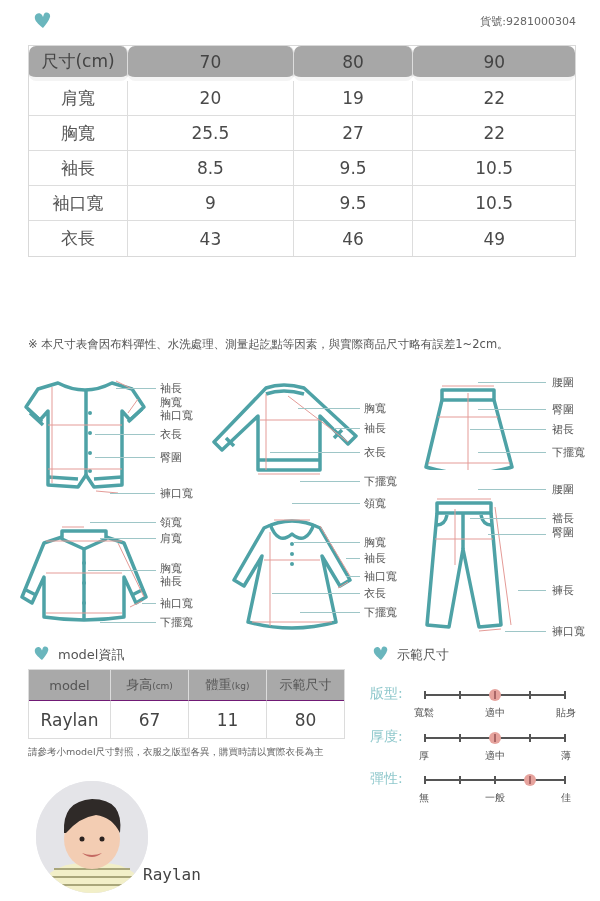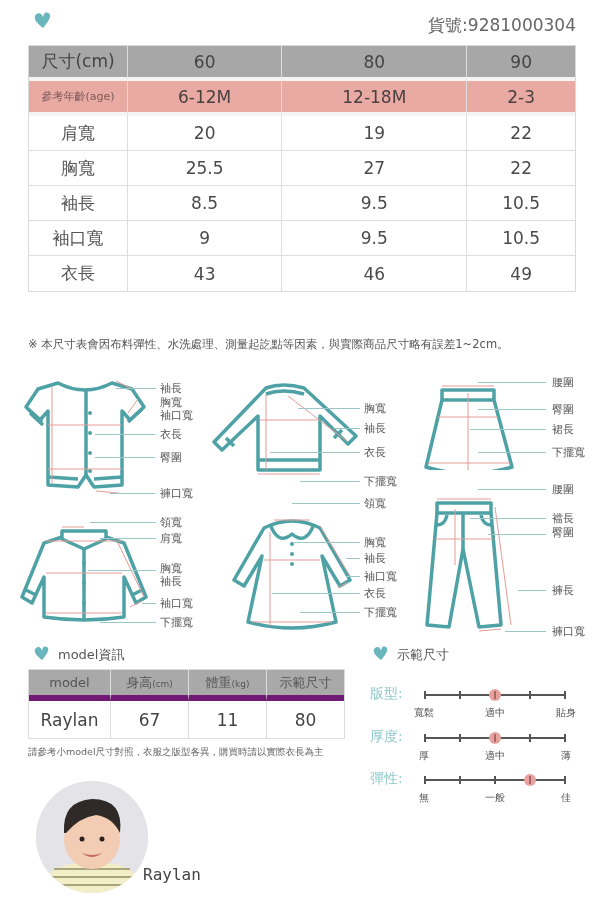--- a/index.html
+++ b/index.html
@@ -5,48 +5,48 @@
     * { box-sizing: border-box; margin: 0; padding: 0; }
     body {
       width: 600px; height: 901px; background: #ffffff; position: relative; overflow: hidden;
       font-family: "DejaVu Sans", "Liberation Sans", sans-serif; color: #444;
     }
     .abs { position: absolute; }
     .heart { display: inline-block; }
 
     
     .hdr-title { left: 34px; top: 6px; font-family: "DejaVu Sans Mono", "Liberation Mono", monospace; font-size: 25px; color: #555; letter-spacing: 1px; display: flex; align-items: center; gap: 8px; }
-    .hdr-sku { right: 24px; top: 14px; font-size: 17px; color: #666; font-family: "DejaVu Sans", sans-serif; }
+    .hdr-sku { right: 24px; top: 14px; font-size: 11px; color: #666; font-family: "DejaVu Sans", sans-serif; }
 
     
     .size-table { left: 28px; top: 45px; width: 548px; border-collapse: separate; border-spacing: 0; border: 1px solid #d9d9d9; }
     .size-table td { height: 35px; text-align: center; font-size: 17px; color: #4a4a4a; border-right: 1px solid #dddddd; border-bottom: 1px solid #dddddd; font-family: "DejaVu Sans", sans-serif; }
     .size-table td:last-child { border-right: none; }
     .size-table tr:last-child td { border-bottom: none; }
     .size-table td.lbl { width: 99px; font-size: 17px; color: #555; }
-    .size-table tr.row-gray td { background: #a7a7a7; color: #444; }
+    .size-table tr.row-gray td { background: #a7a7a7; color: #444; border-radius: 7px; }
     .size-table tr.row-gray td.lbl { font-size: 17px; }
     .size-table tr.row-pink td { background: #e9aaa4; }
     .size-table tr.row-pink td.lbl { font-size: 11px; color: #7a5a58; }
     .size-table tr.row-pink td { color: #4a4040; }
     .size-table tr.band td { border-bottom: 4px solid #f4f4f4; }
 
     .note { left: 28px; top: 337px; font-size: 11.5px; color: #555; white-space: nowrap; }
 
     
     .diag { position: absolute; }
     .lbl-s { position: absolute; font-size: 11px; color: #555; white-space: nowrap; }
     .leader { position: absolute; height: 1px; background: #9ec6c7; }
 
     
     .sec-title { font-size: 13px; color: #555; display: flex; align-items: center; gap: 8px; }
     .model-table { left: 28px; top: 669px; width: 317px; border-collapse: separate; border-spacing: 0; border: 1px solid #dcdcdc; }
     .model-table td { text-align: center; border-right: 1px solid #dcdcdc; }
     .model-table td:last-child { border-right: none; }
-    .model-table tr.mh td { background: #a9a9a9; height: 31px; font-size: 13px; color: #555; border-bottom: 6px solid #701a75; }
+    .model-table tr.mh td { background: #a9a9a9; height: 31px; font-size: 13px; color: #555; border-bottom: 1px solid #701a75; }
     .model-table tr.mh td .sm { font-size: 9px; }
     .model-table tr.mb td { height: 37px; font-size: 17px; color: #444; }
     .model-note { left: 28px; top: 746px; font-size: 9.5px; color: #666; white-space: nowrap; }
 
     
     .scale-row { position: absolute; left: 370px; width: 215px; }
     .scale-title { position: absolute; left: 0; top: -9px; font-size: 14px; color: #8fc8cc; }
     .scale-line { position: absolute; left: 54px; top: 0; width: 142px; height: 2px; background: #555; }
     .tick { position: absolute; top: -3px; width: 2px; height: 8px; background: #555; }
     .dot { position: absolute; top: -5px; width: 12px; height: 12px; border-radius: 50%; background: #e6a39d; }
@@ -66,29 +66,23 @@
         <path d="M9 16 C3 11 0 8 1 4 C2 1 6 0 8 3 L9 5 L10 2 C12 -1 17 1 16 5 C15 9 12 12 9 16 Z" fill="#6ab6bd"></path>
       </svg>
   </span>
 </div>
 <div class="abs hdr-sku">貨號:9281000304</div>
 
 <table class="abs size-table">
   <tbody>
       <tr class="row-gray band">
     <td class="lbl">尺寸(cm)</td>
-    <td>60</td>
+    <td>70</td>
     <td>80</td>
     <td>90</td>
-  </tr>
-  <tr class="row-pink band">
-    <td class="lbl">參考年齡(age)</td>
-    <td>6-12M</td>
-    <td>12-18M</td>
-    <td>2-3</td>
   </tr>
   <tr>
     <td class="lbl">肩寬</td>
     <td>20</td>
     <td>19</td>
     <td>22</td>
   </tr>
   <tr>
     <td class="lbl">胸寬</td>
     <td>25.5</td>

